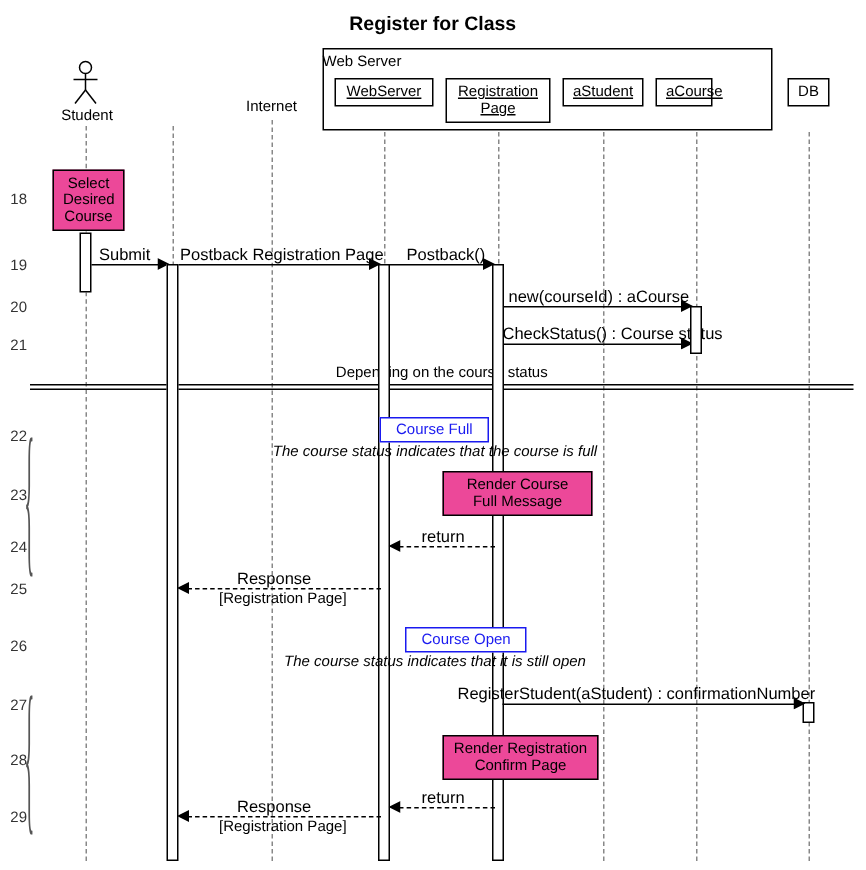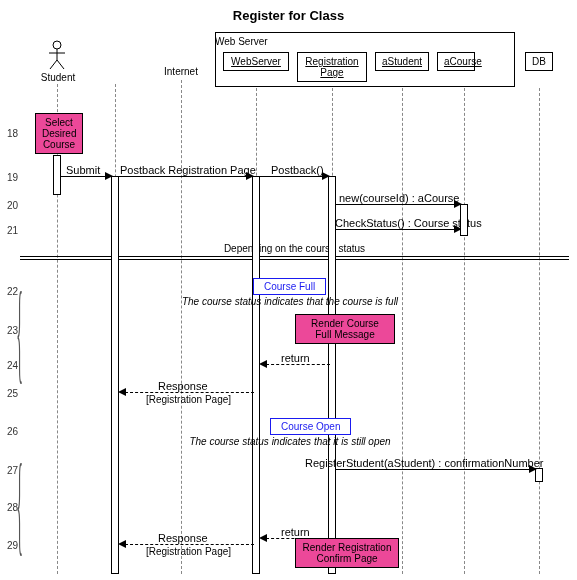--- a/index.html
+++ b/index.html
@@ -158,21 +158,21 @@
   <div class="abs italic" style="left:150px; top:436px; width:280px;">The course status indicates that it is still open</div>
 
   <div class="abs msg" style="left:335px; top:469px; width:202px;">
     <div class="bar"></div>
     <svg class="ah" width="8" height="8">
         <polygon points="0,0 8,4 0,8" fill="#000"></polygon>
       </svg>
     <div class="txt" style="left:-30px;">RegisterStudent(aStudent) : confirmationNumber</div>
   </div>
 
-  <div class="abs note" style="left:295px; top:490px; width:104px;margin-top:48px;"><span>Render Registration Confirm Page</span></div>
+  <div class="abs note" style="left:295px; top:490px; width:104px;"><span>Render Registration Confirm Page</span></div>
 
   <div class="abs msg dashed" style="left:259px; top:538px; width:71px;">
     <div class="bar" style="left:7px; right:0;"></div>
     <svg class="al" width="8" height="8">
         <polygon points="8,0 0,4 8,8" fill="#000"></polygon>
       </svg>
     <div class="txt" style="left:22px;">return</div>
   </div>
 
   <div class="abs msg dashed" style="left:118px; top:544px; width:136px;">

